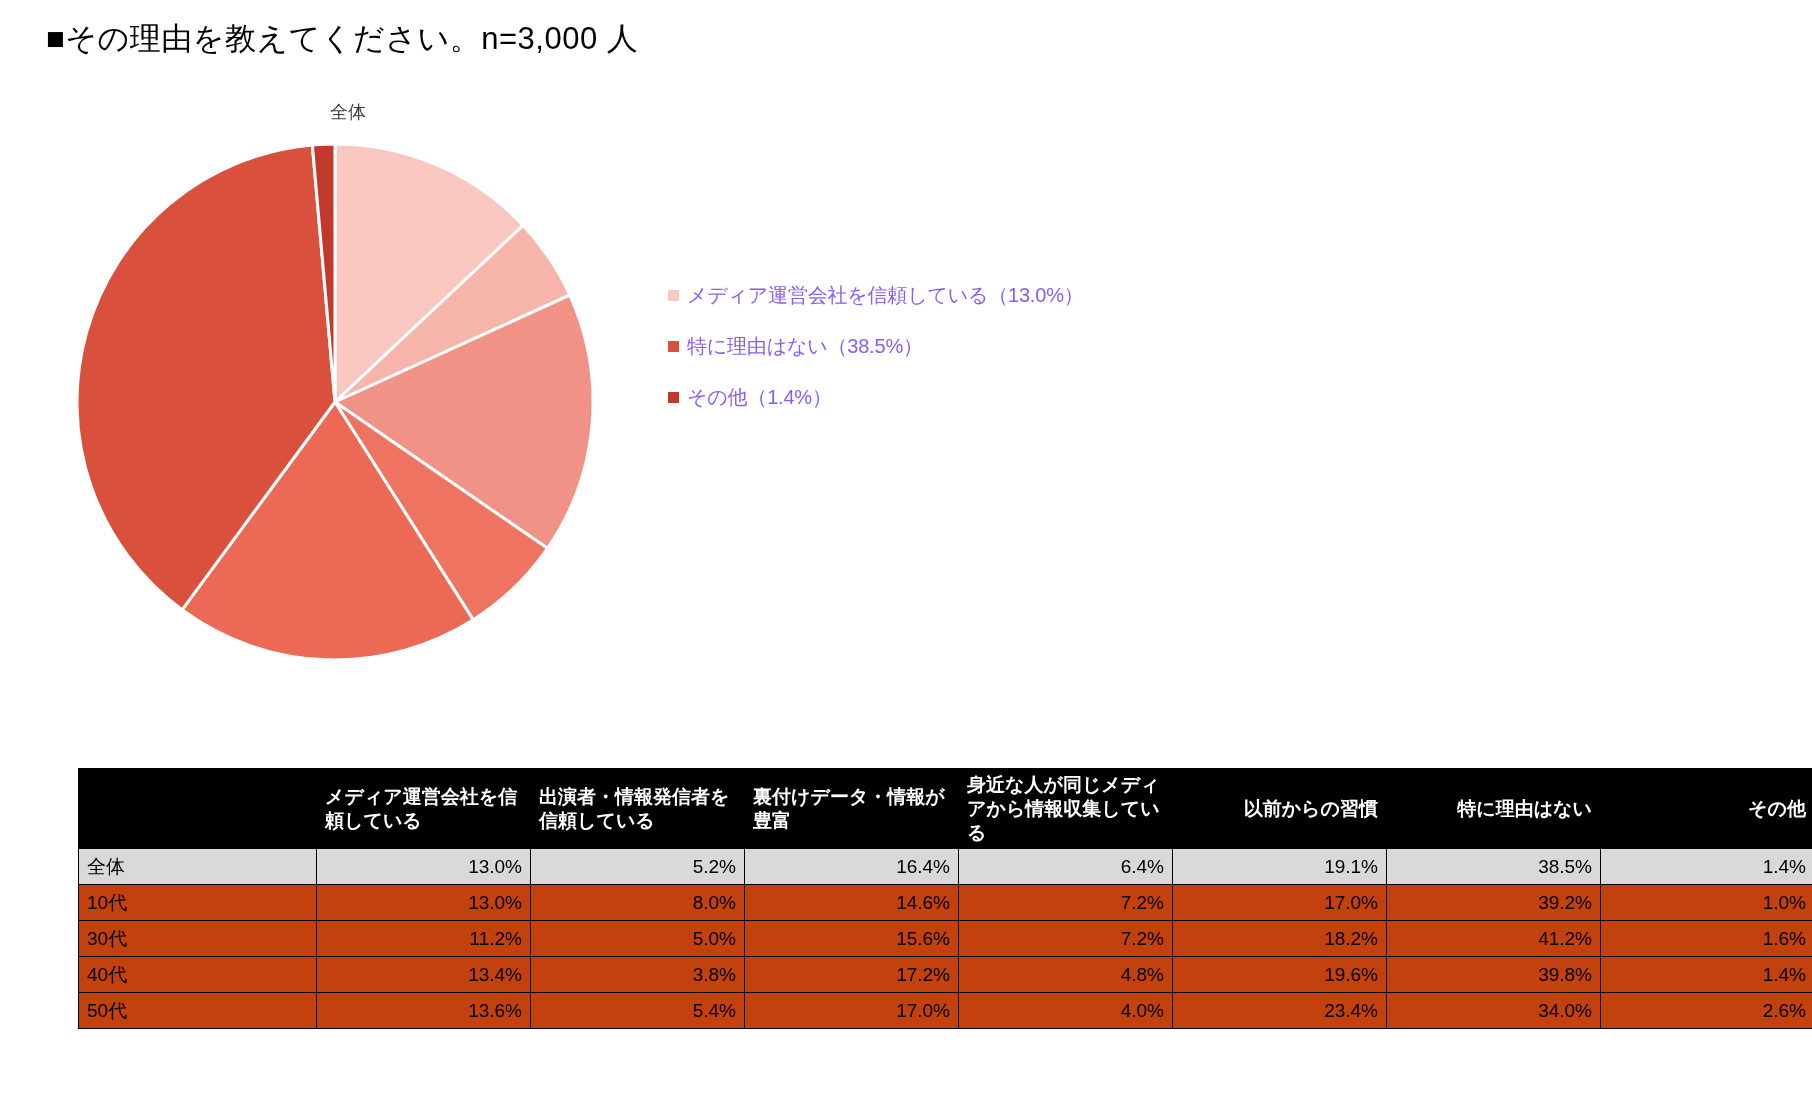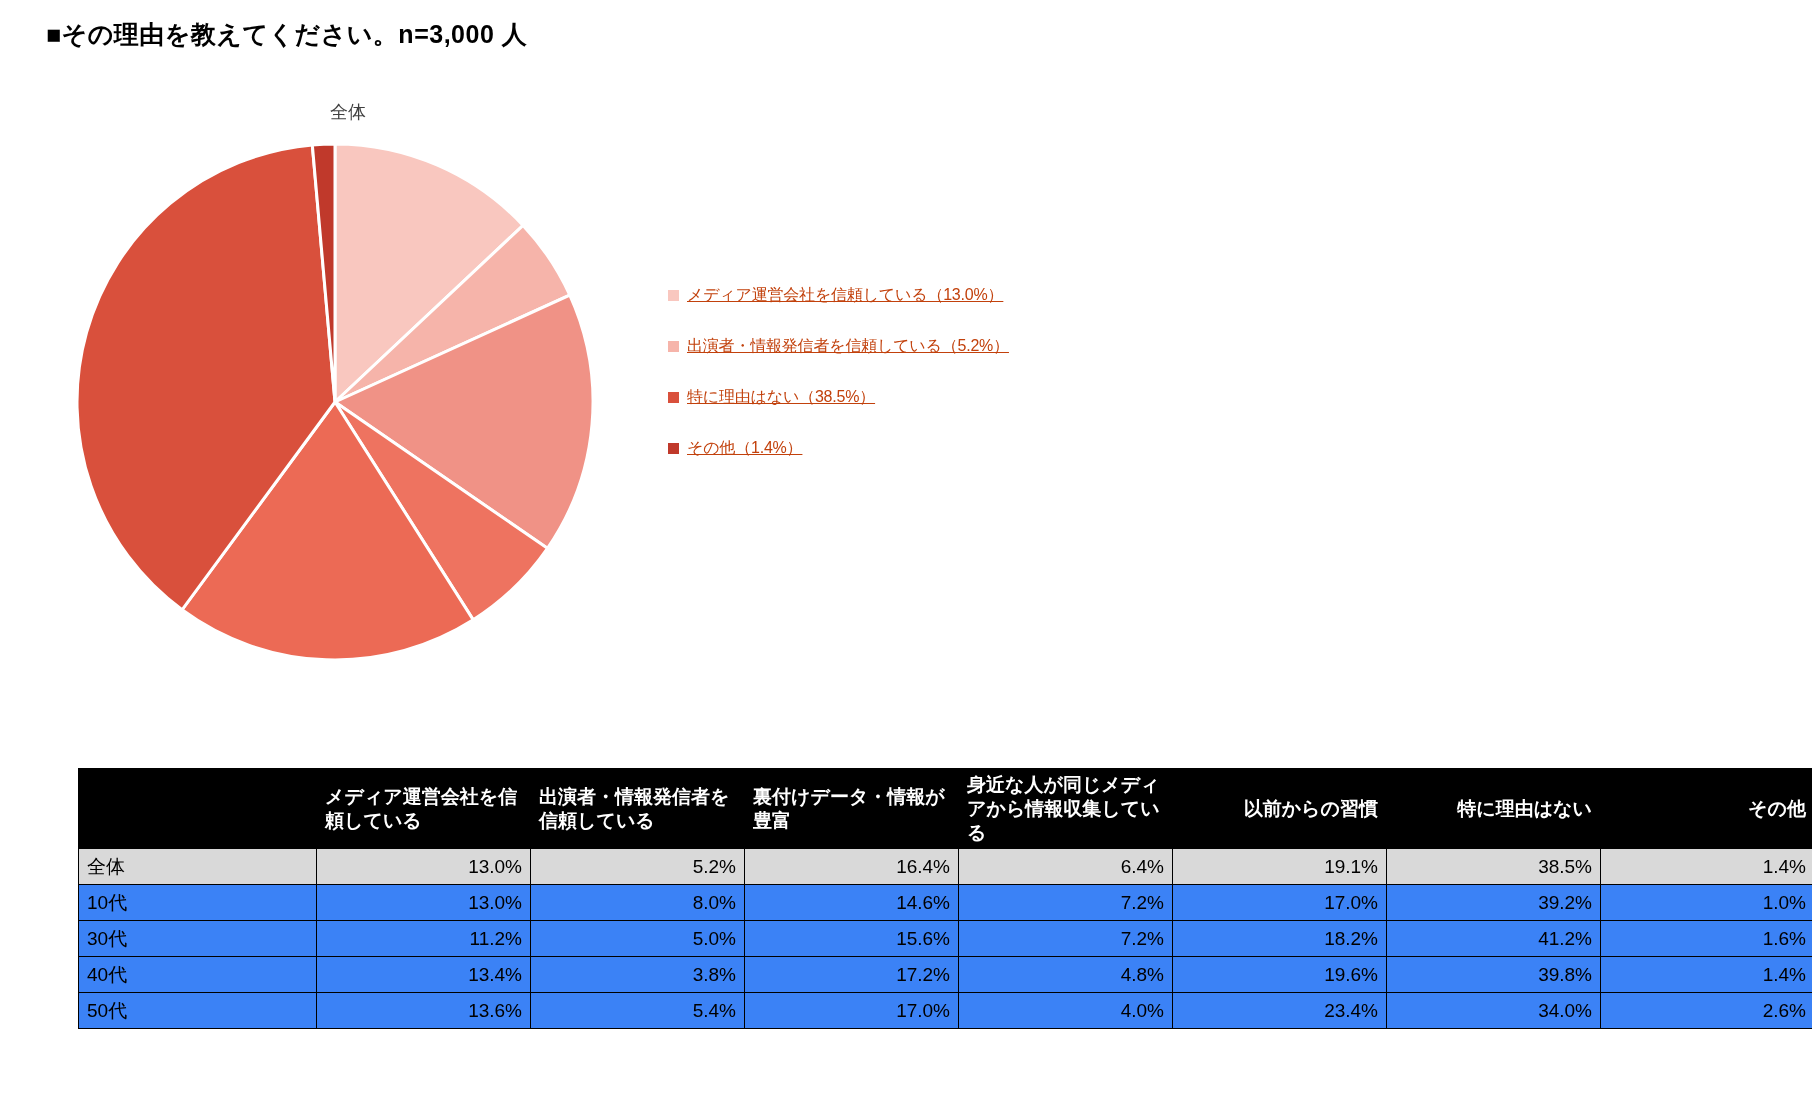--- a/index.html
+++ b/index.html
@@ -12,22 +12,22 @@
     height: 1120px;
     font-family: "Liberation Sans", sans-serif;
     color: #000000;
     position: relative;
     overflow: hidden;
   }
   #page-title {
     position: absolute;
     left: 46px;
     top: 18px;
-    font-size: 25px;
-    font-weight: bold;
+    font-size: 31px;
+    font-weight: normal;
     letter-spacing: 0.5px;
     white-space: nowrap;
   }
   
   #chart-area {
     position: absolute;
     left: 0;
     top: 95px;
     width: 1812px;
     height: 640px;
@@ -62,24 +62,23 @@
     height: 51px;
     white-space: nowrap;
   }
   .legend-swatch {
     width: 11px;
     height: 11px;
     margin-right: 8px;
     flex: 0 0 auto;
   }
   .legend-label {
-    font-size: 16px;
-    color: #c2410c;
+    font-size: 20px;
+    color: #8b5cf6;
     letter-spacing: -0.2px;
-    text-decoration: underline;
   }
   
   #data-table {
     position: absolute;
     left: 44px;
     top: 768px;
     border-collapse: collapse;
     width: 1736px;
     table-layout: fixed;
     font-size: 19px;
@@ -103,21 +102,21 @@
   }
   #data-table thead th.col-head-left {
     text-align: left;
   }
   #data-table thead th.corner {
     background: #000000;
   }
   #data-table tbody td {
     height: 36px;
     text-align: right;
-    background: #3b82f6;
+    background: #c2410c;
   }
   #data-table tbody td.rowlabel {
     text-align: left;
     font-weight: normal;
   }
   #data-table tbody tr.total-row td {
     background: #d9d9d9;
   }
   .col0 { width: 238px; }
   .coln { width: 214px; }
@@ -144,24 +143,20 @@
         </g>
     </svg>
   </div>
 
   <div id="legend">
       <div class="legend-row">
         <span class="legend-swatch" style="background: rgb(249, 199, 191);"></span>
         <span class="legend-label">メディア運営会社を信頼している（13.0%）</span>
       </div>
       <div class="legend-row">
-        <span class="legend-swatch" style="background: rgb(246, 180, 170);"></span>
-        <span class="legend-label">出演者・情報発信者を信頼している（5.2%）</span>
-      </div>
-      <div class="legend-row">
         <span class="legend-swatch" style="background: rgb(217, 80, 60);"></span>
         <span class="legend-label">特に理由はない（38.5%）</span>
       </div>
       <div class="legend-row">
         <span class="legend-swatch" style="background: rgb(192, 57, 43);"></span>
         <span class="legend-label">その他（1.4%）</span>
       </div>
     </div>
 
 </div>

